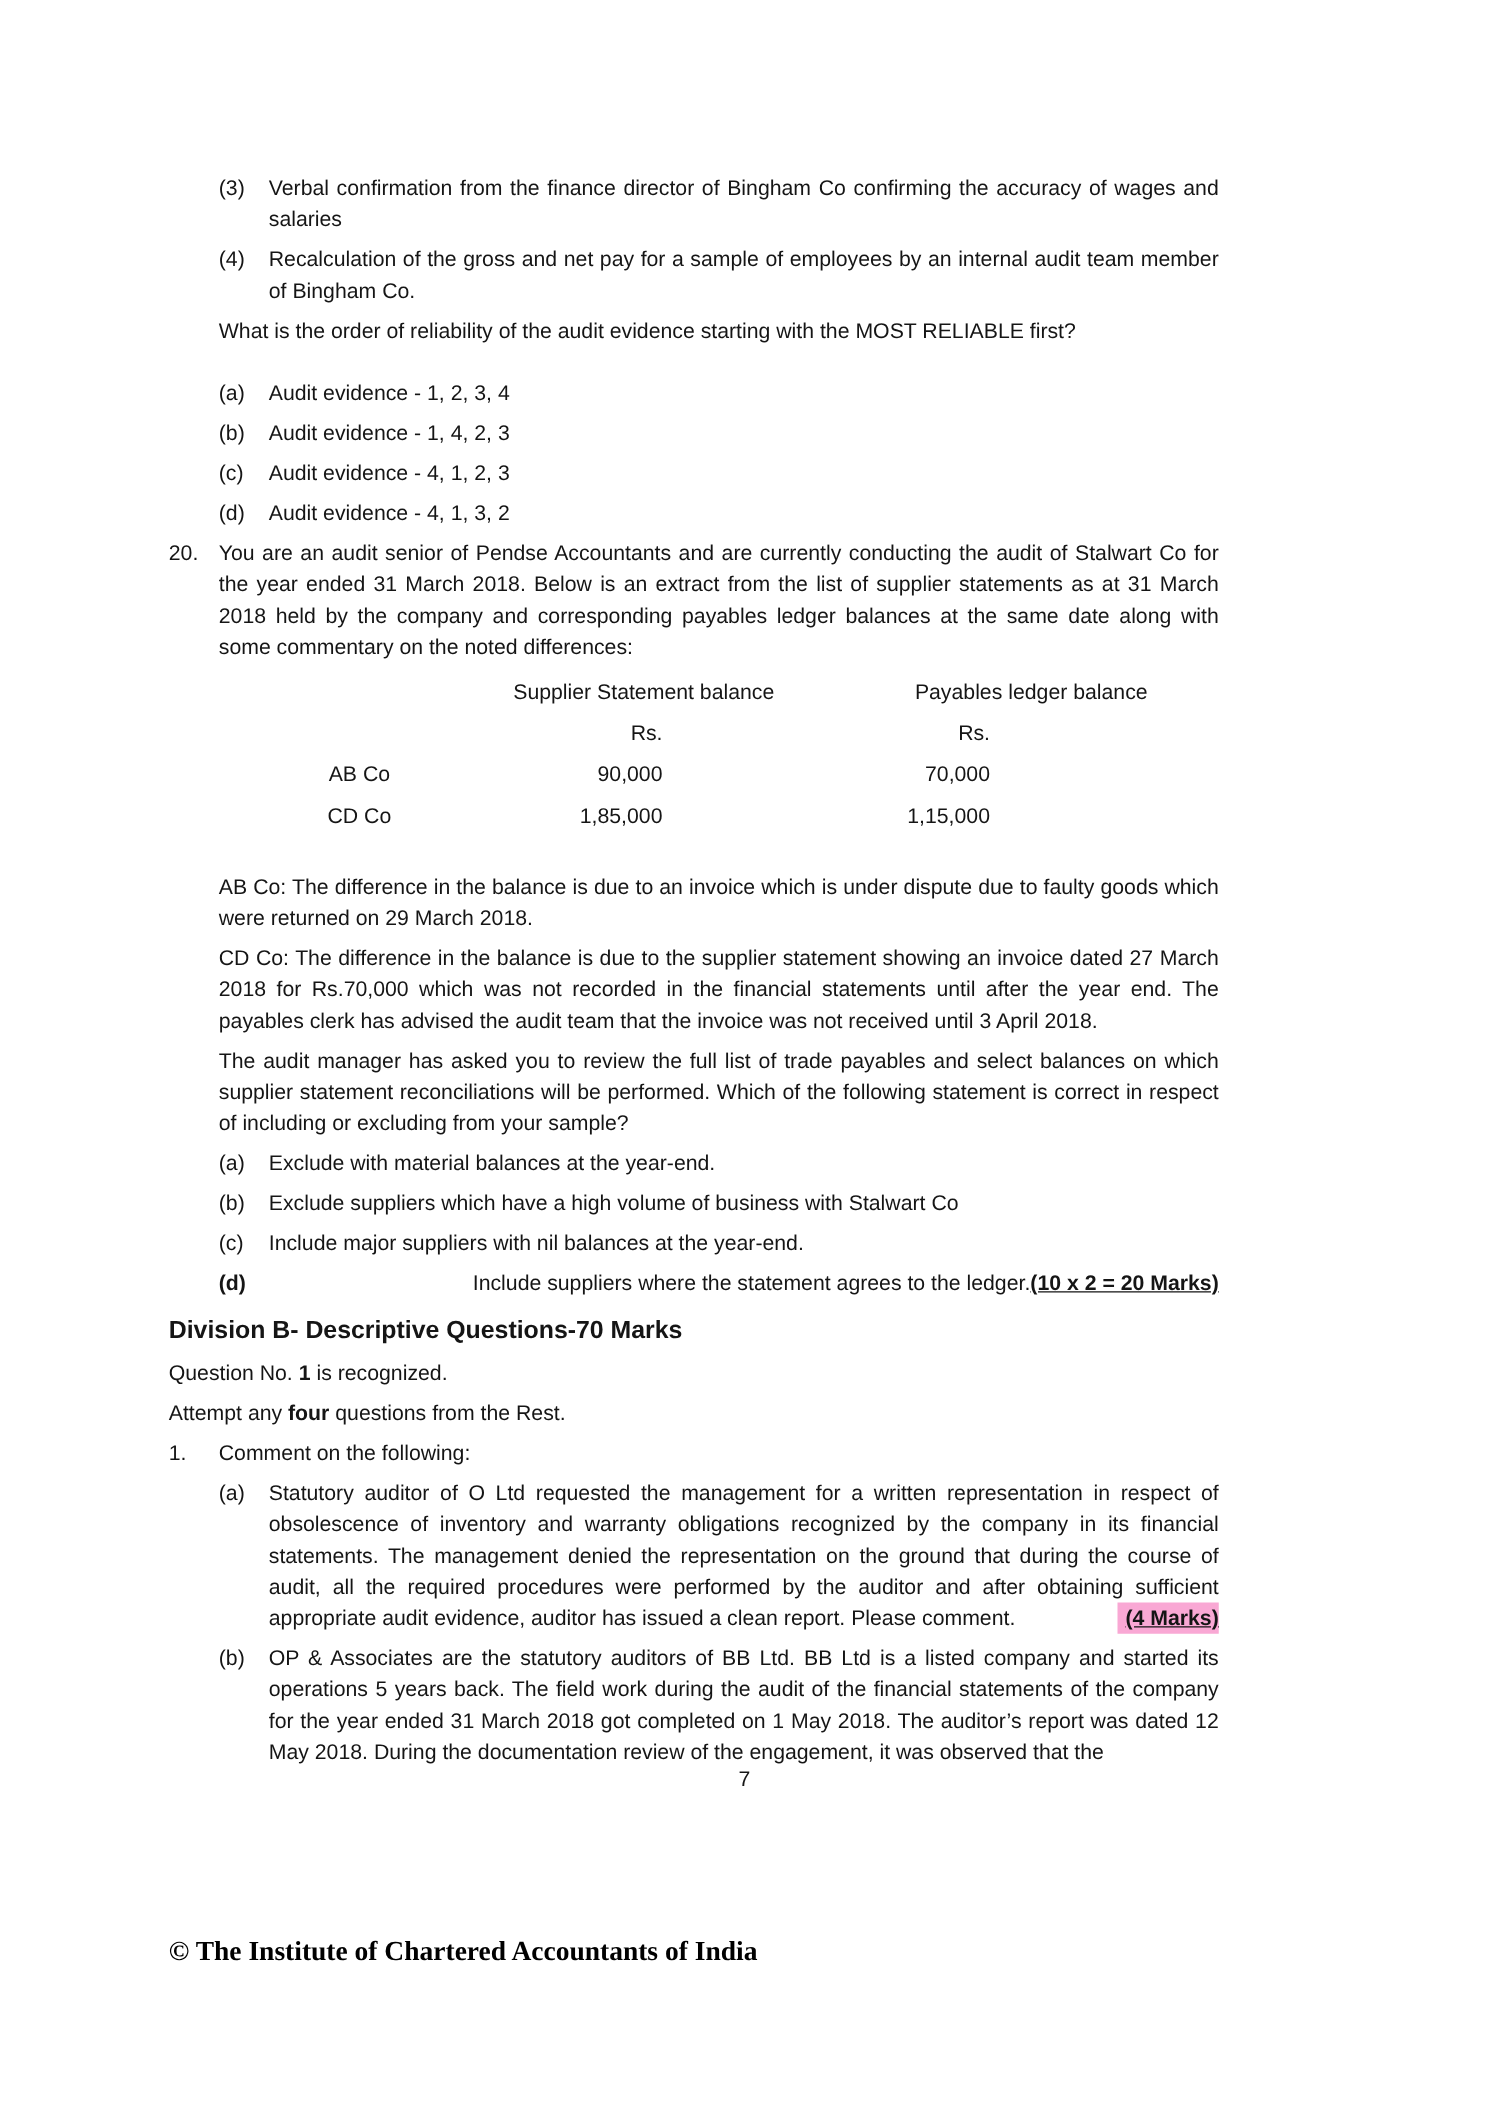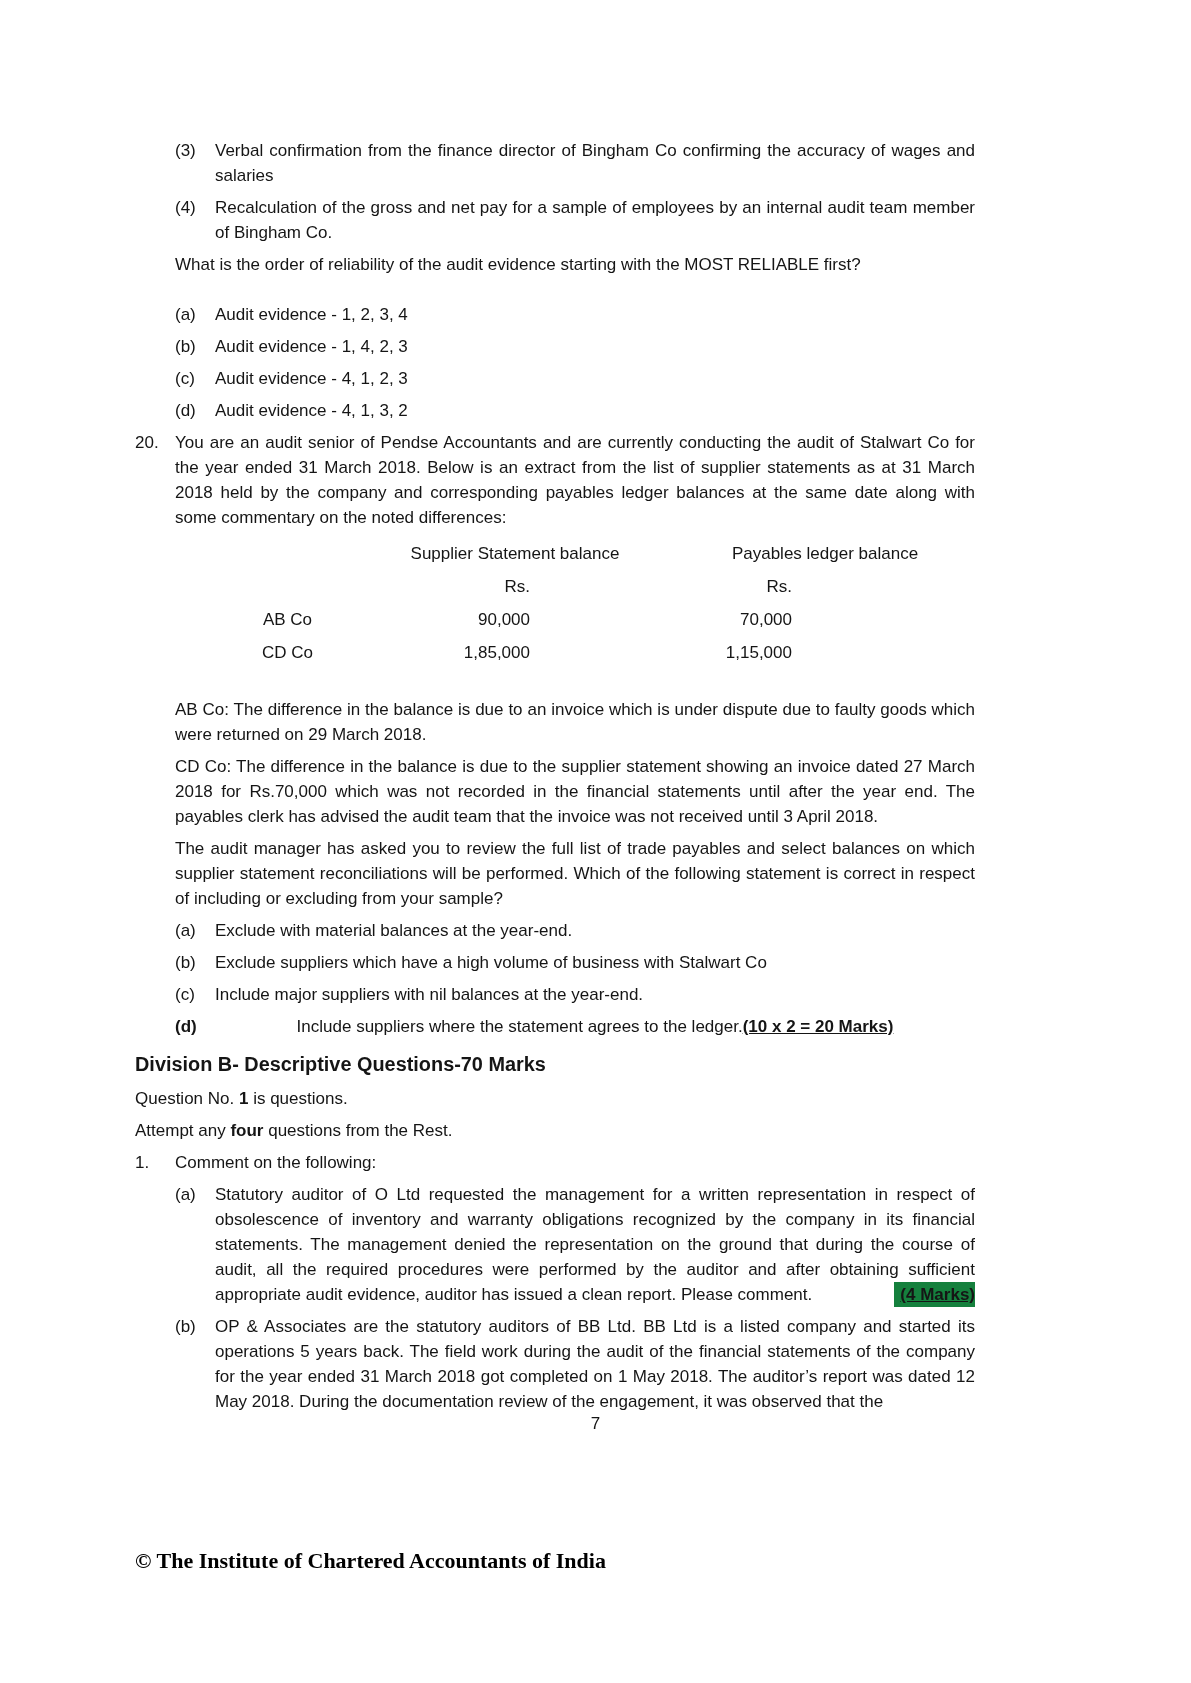--- a/index.html
+++ b/index.html
@@ -29,25 +29,25 @@
   .tbl { margin:4px 0 28px 0; }
   .trow { display:grid; grid-template-columns:225px 230px 70px 250px; line-height:33px; }
   .th { text-align:center; }
   .tc { text-align:right; padding-right:100px; }
   .tc2 { text-align:right; padding-right:158px; }
   .tlabel { text-align:center; }
 
   .bold { font-weight:bold; }
   .heading { font-weight:bold; margin:6px 0 9px 0; }
 
-  .optd-line { display:flex; justify-content:center; }
+  .optd-line { display:flex; justify-content:flex-end; }
   .marks { font-weight:bold; white-space:nowrap;text-decoration:underline; }
 
   .rel { position:relative; }
-  .abs-br { position:absolute; right:0; bottom:0; background:#15803d; padding-left:6px; }
+  .abs-br { position:absolute; right:0; bottom:0; background:#f9a8d4; padding-left:6px; }
 
   .page-number { position:absolute; top:1414px; left:0; width:1191px; text-align:center; }
   .footer {
     position:absolute; top:1548px; left:135px;
     font-family:"Liberation Serif", serif; font-weight:bold; font-size:22px; color:#000;
   }
 </style>
 </head>
 <body>
 
@@ -137,21 +137,21 @@
             <span>Include suppliers where the statement agrees to the ledger.</span>
             <span class="marks">(10 x 2 = 20 Marks)</span>
           </div>
         </div>
       </div>
     </section>
 
     <h3 class="heading">Division B- Descriptive Questions-70 Marks</h3>
 
     <p class="para">
-      <span>Question No. </span><span class="bold">1</span><span> is questions.</span>
+      <span>Question No. </span><span class="bold">1</span><span> is recognized.</span>
     </p>
     <p class="para">
       <span>Attempt any </span><span class="bold">four</span><span> questions from the Rest.</span>
     </p>
 
     <section class="qrow">
       <span class="qnum">1.</span>
       <div class="qbody">
         <p class="para">Comment on the following:</p>
 

